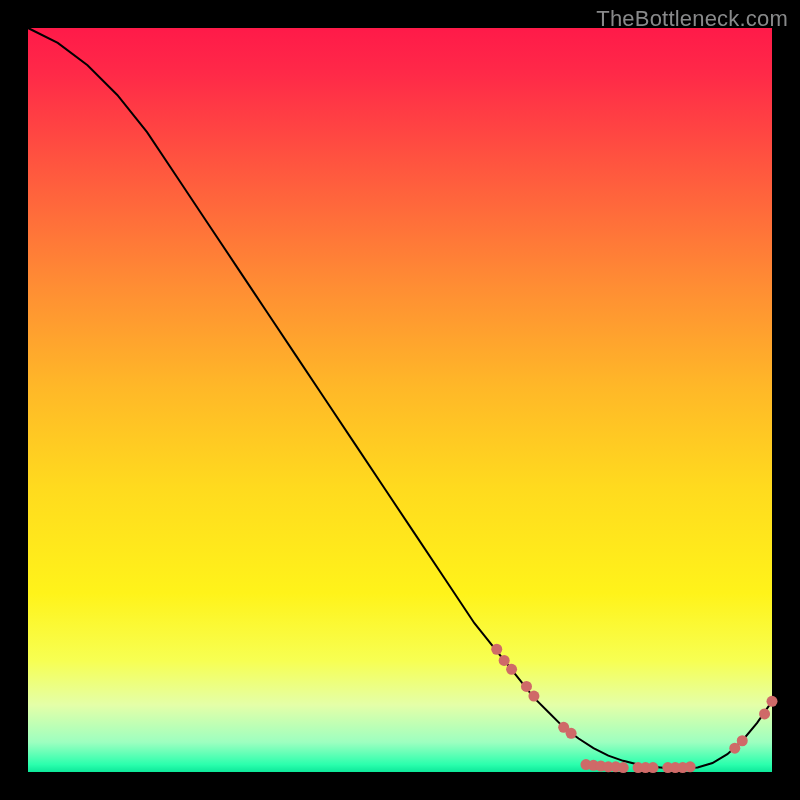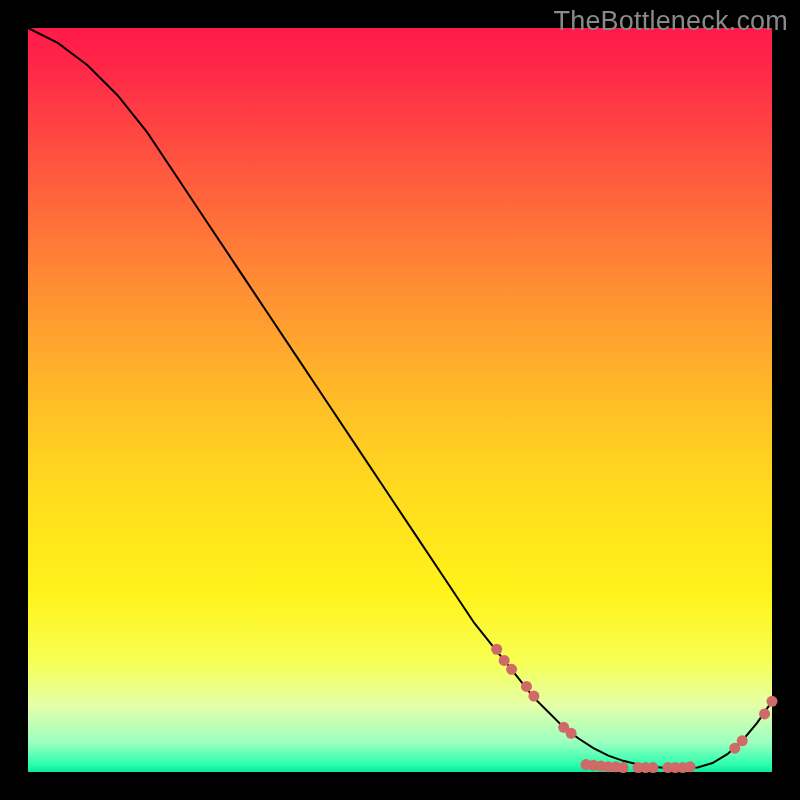--- a/index.html
+++ b/index.html
@@ -30,21 +30,21 @@
       #9dffc0 96%,
       #2bffad 99%,
       #0de89a 100%
     );
   }
   .watermark {
     position: absolute;
     top: 6px;
     right: 12px;
     font-family: Arial, Helvetica, sans-serif;
-    font-size: 27px;
+    font-size: 22px;
     color: #88898a;
     font-weight: 400;
     letter-spacing: 0.2px;
   }
   svg.curve {
     position: absolute;
     left: 0; top: 0;
     width: 100%;
     height: 100%;
     overflow: visible;

